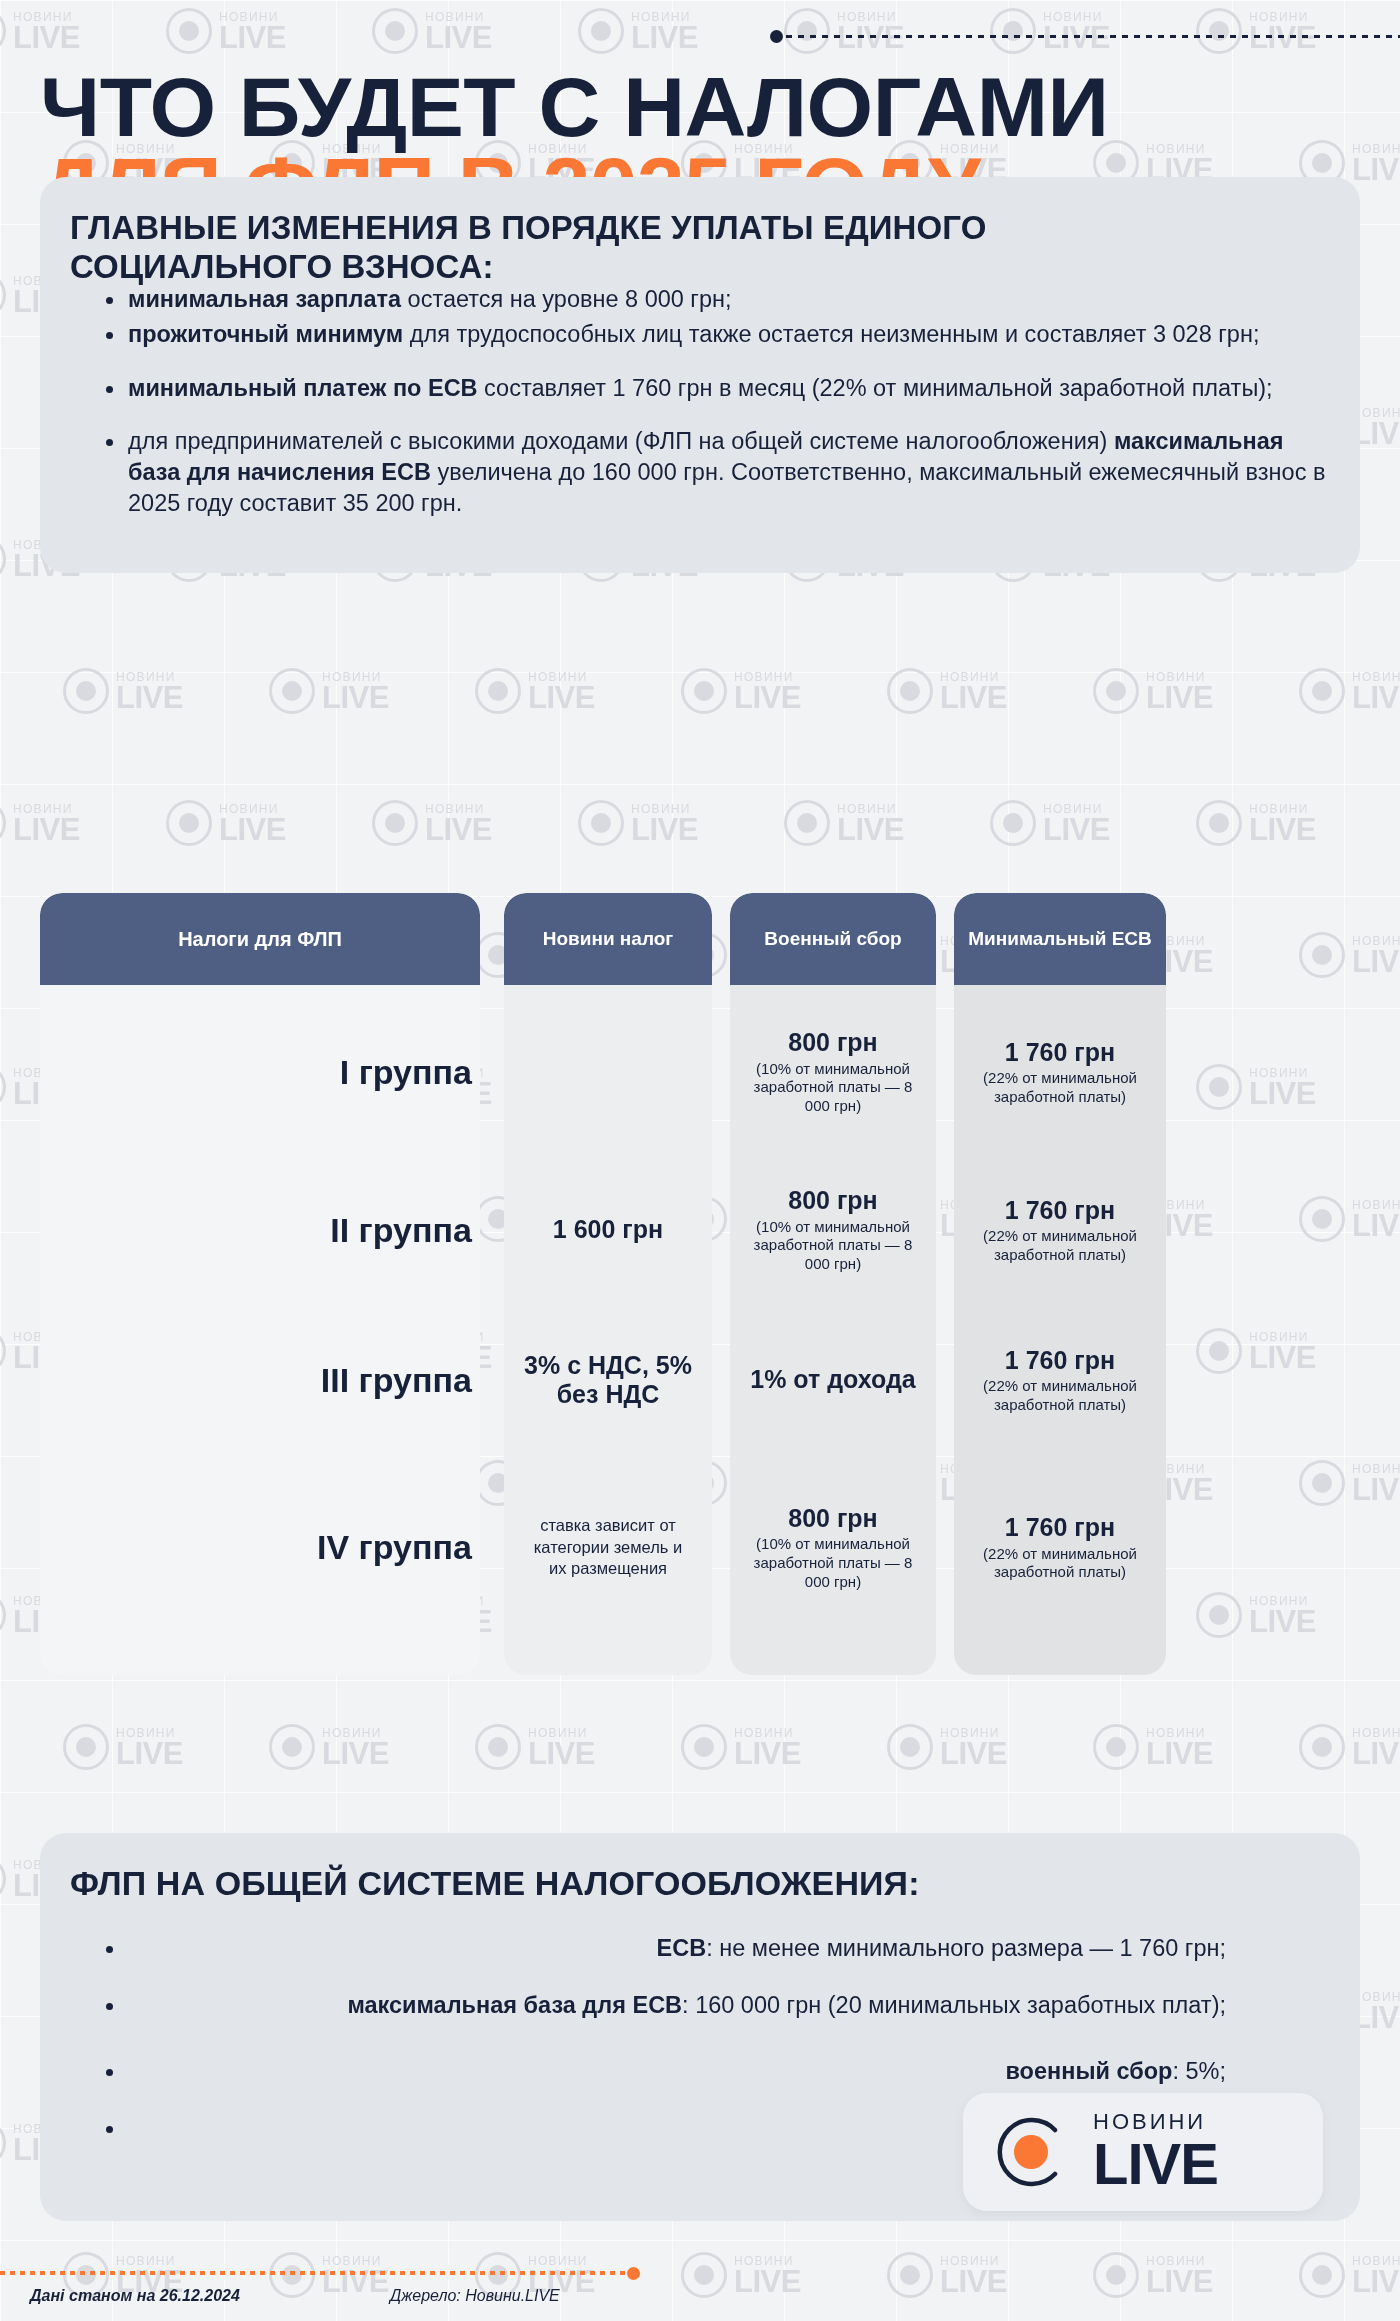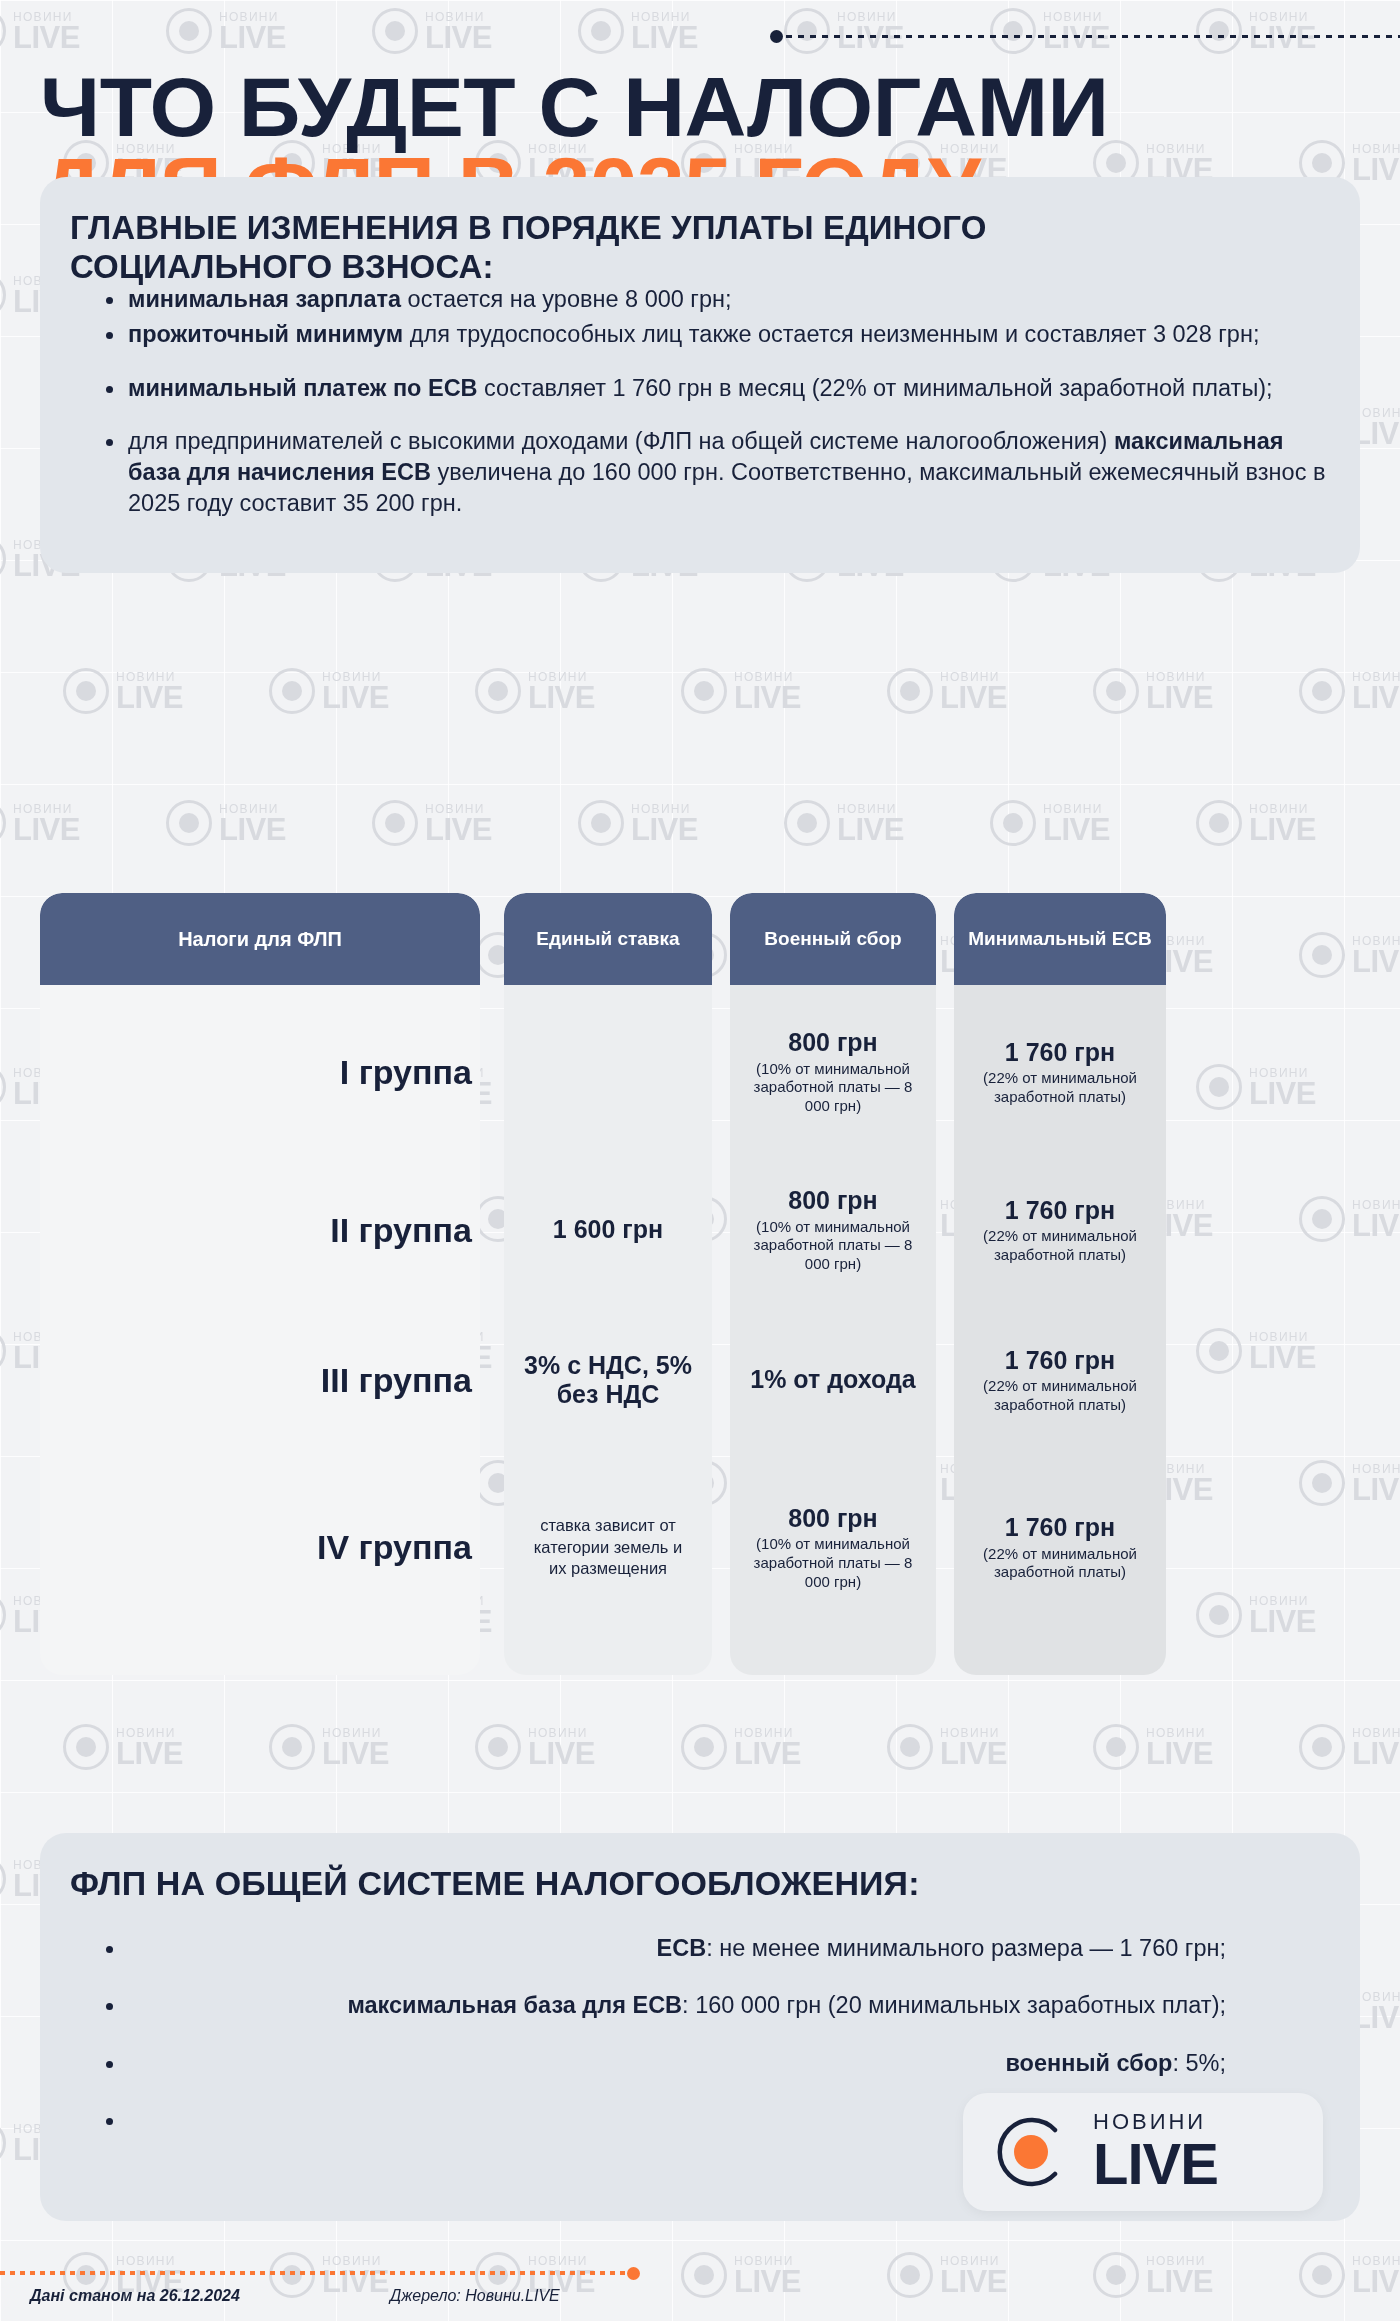--- a/index.html
+++ b/index.html
@@ -953,21 +953,21 @@
             </div>
             <div class="cell left" style="position: absolute; left: 0px; right: 0px; top: 330px; height: 130px;">
               <div class="grp">III группа</div>
             </div>
             <div class="cell left" style="position: absolute; left: 0px; right: 0px; top: 470px; height: 185px;">
               <div class="grp">IV группа</div>
             </div>
           </div>
         </div>
         <div class="col" style="left: 464px; width: 208px; height: 782px;">
-          <div class="col-head">Единый ставка</div>
+          <div class="col-head">Новини налог</div>
           <div class="col-body" style="background: rgb(236, 238, 240); height: 690px; position: relative;">
             <div class="cell" style="position: absolute; left: 0px; right: 0px; top: 165px; height: 160px;">
               <div class="big" style="max-width: 195px;">1 600 грн</div>
             </div>
             <div class="cell" style="position: absolute; left: 0px; right: 0px; top: 330px; height: 130px;">
               <div class="big" style="max-width: 195px;">3% с НДС, 5% без НДС</div>
             </div>
             <div class="cell" style="position: absolute; left: 0px; right: 0px; top: 470px; height: 185px;">
               <div class="plain" style="max-width: 170px;">ставка зависит от категории земель и их размещения</div>
             </div>
@@ -1015,21 +1015,21 @@
           </div>
         </div>
       </div>
 
     <div class="card" id="bottom-card" style="left:40px; top:1833px; width:1320px; height:388px;">
       <div class="card-h2" style="position:absolute; left:30px; top:30px; width:1200px; font-size:34px;">
         <span>ФЛП НА ОБЩЕЙ СИСТЕМЕ НАЛОГООБЛОЖЕНИЯ:</span>
       </div>
       <ul class="bul" id="bottom-bullets" style="position:absolute; left:56px; top:100px; width:1130px;text-align:right;">
           <li style="margin-bottom: 26px;"><b>ЕСВ</b><span>: не менее минимального размера — 1 760 грн;</span></li>
-          <li style="margin-bottom: 26px;"><b>максимальная база для ЕСВ</b><span>: 160 000 грн (20 минимальных заработных плат);</span></li>
+          <li style="margin-bottom: 34px;"><b>максимальная база для ЕСВ</b><span>: 160 000 грн (20 минимальных заработных плат);</span></li>
           <li style="margin-bottom: 26px;"><b>военный сбор</b><span>: 5%;</span></li>
           <li style="margin-bottom: 26px;"><b>НДФЛ</b><span>: 18%.</span></li>
         </ul>
     </div>
 
     <div id="logo">
       <div class="mark">
         <svg width="84" height="84" viewBox="0 0 84 84" aria-hidden="true">
           <path d="M 66 20 A 32 32 0 1 0 66 64" fill="none" stroke="#18213a" stroke-width="4.5" stroke-linecap="round"></path>
           <circle cx="42" cy="42" r="17" fill="#fb7734"></circle>

